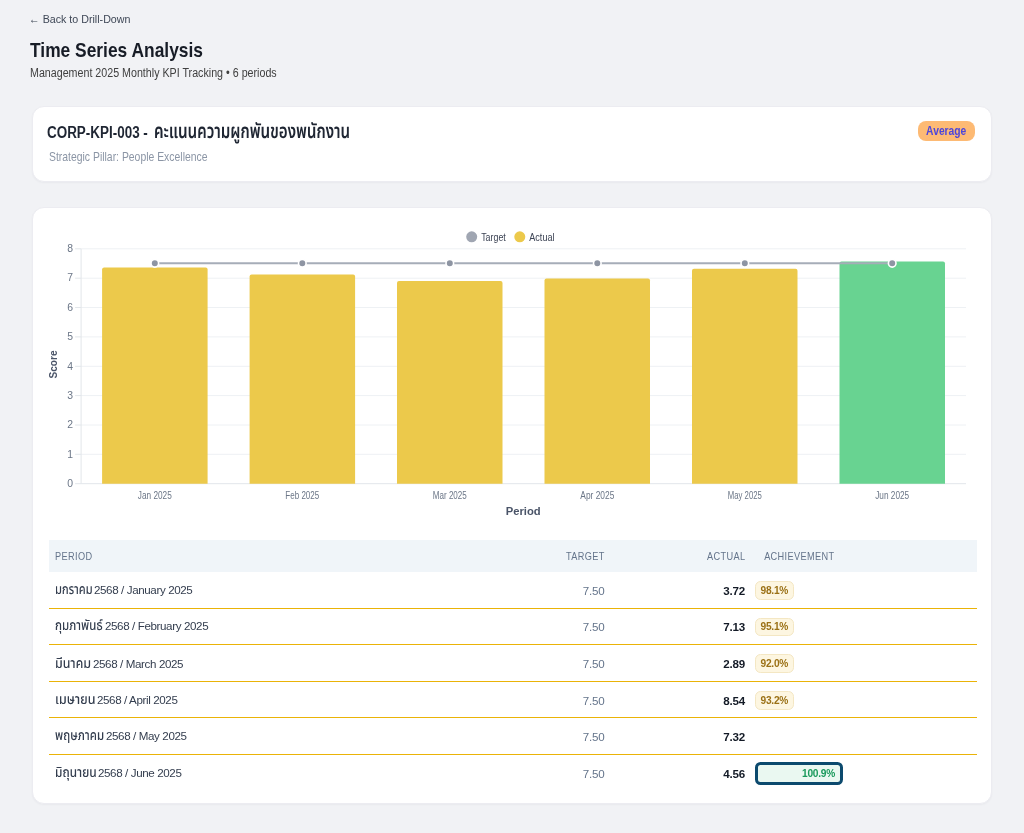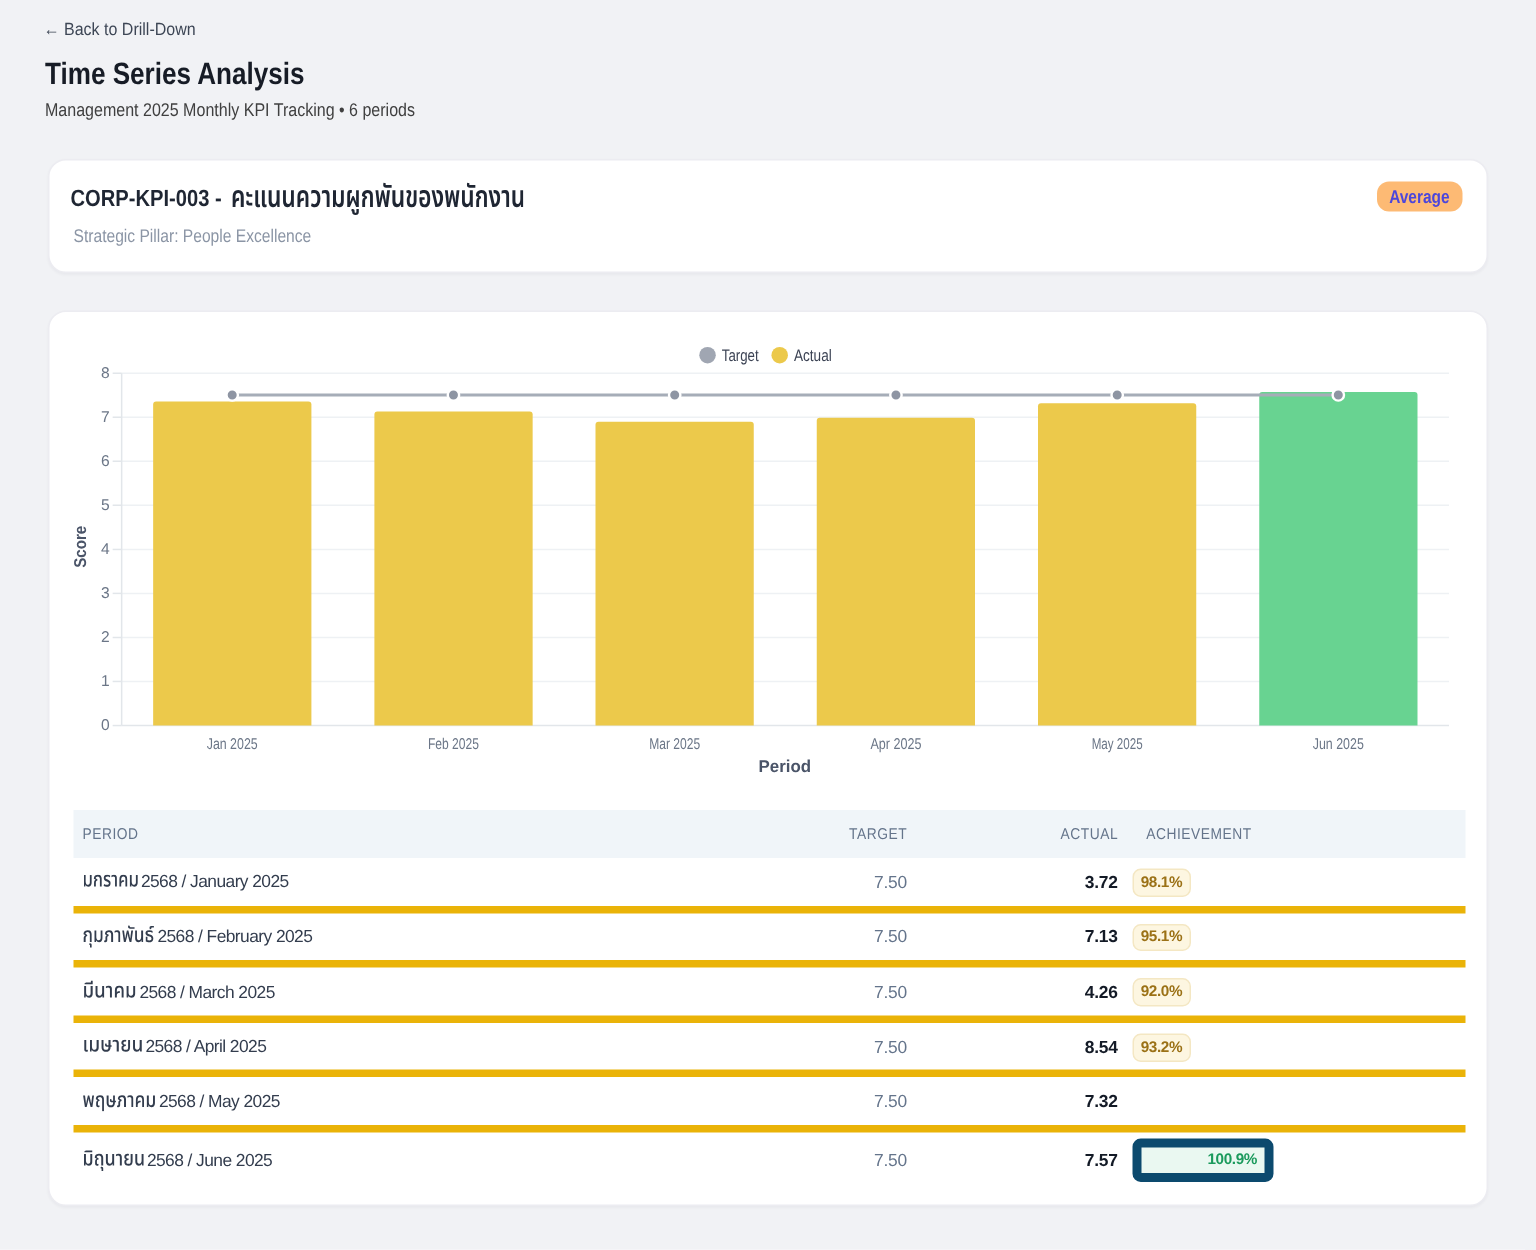--- a/index.html
+++ b/index.html
@@ -24,28 +24,28 @@
 svg text { font-family:"Liberation Sans",sans-serif; }
 .table { position:absolute; left:16px; top:332.5px; width:928px; }
 .thead { display:flex; height:32px; background:#f0f5f9; border-radius:0; align-items:center; color:#64748b; font-size:10.4px; font-weight:500; letter-spacing:.4px; }
 .thead .sx { transform:scaleX(.885); }
 .thead .c1 .sx { transform-origin:0 50%; }
 .c1 { width:400px; padding-left:5.7px; }
 .c2 { width:165.5px; text-align:right; padding-right:10px; }
 .c3 { width:140.5px; text-align:right; padding-right:10px; }
 .c4 { width:222px; text-align:left; padding-right:10px; }
 .c2 .sx,.c3 .sx,.c4 .sx { transform-origin:100% 50%; }
-.tr { display:flex; height:36.6px; align-items:center; border-bottom:5px solid #eab308; }
+.tr { display:flex; height:36.6px; align-items:center; border-bottom:1px solid #eab308; }
 .tr.last { border-bottom:none; }
 .tr .c1 { font-size:11.6px; font-weight:500; color:#333d4e; letter-spacing:-.38px; }
 .tr .c2 span { font-size:11.6px; color:#64748b; letter-spacing:-.2px; }
 .tr .c3 span { font-size:11.6px; font-weight:bold; color:#131a26; letter-spacing:-.2px; }
 .badge { display:inline-block; font-size:10.2px; font-weight:600; line-height:13.5px; padding:1.5px 4.5px; border-radius:5.5px; letter-spacing:-.25px; }
 .badge.y { background:#fdf6e1; border:1px solid #f4e7c3; color:#9b7116; }
-.badge.g { background:#eaf8f1; border:6px solid #0c4a6e; color:#1a9a5c;padding-left:44px; }
+.badge.g { background:#eaf8f1; border:3px solid #0c4a6e; color:#1a9a5c;padding-left:44px; }
 </style></head>
 <body>
 <div class="abs back"><span class="sx">← Back to Drill-Down</span></div>
 <h1 class="abs"><span class="sx">Time Series Analysis</span></h1>
 <div class="abs sub"><span class="sx">Management 2025 Monthly KPI Tracking • 6 periods</span></div>
 
 <div class="card" id="card1">
   <div class="abs ctitle"><span class="sx">CORP-KPI-003 -&nbsp;</span></div>
   <div class="abs cthai"><svg width="195" height="23" viewBox="0 -17 195 23" style="vertical-align:-6px;">
         <path fill="#1f2633" d="M1.1 0.0V-6.8Q1.1 -9.1 2.0 -10.2Q2.9 -11.4 4.8 -11.4Q6.7 -11.4 7.6 -10.2Q8.5 -9.1 8.5 -6.8V0.0H6.5V-6.9Q6.5 -8.0 6.1 -8.7Q5.7 -9.3 4.8 -9.3Q3.9 -9.3 3.4 -8.7Q3.0 -8.0 3.0 -6.9V-4.9L3.1 -4.9Q3.4 -5.7 3.8 -5.9Q4.2 -6.2 5.0 -6.2H5.4V-4.2H5.0Q4.2 -4.2 3.8 -3.8Q3.3 -3.5 3.2 -2.9Q3.0 -2.4 3.0 -1.7V0.0ZM12.0 -6.8Q11.3 -6.8 10.9 -7.0Q10.5 -7.3 10.3 -7.8Q10.2 -8.2 10.2 -8.7Q10.2 -9.0 10.2 -9.4Q10.3 -9.8 10.4 -10.1L11.9 -9.8Q11.9 -9.6 11.8 -9.5Q11.8 -9.3 11.8 -9.1Q11.8 -8.9 11.9 -8.7Q12.0 -8.5 12.3 -8.5H14.2V-6.8ZM12.0 -1.0Q11.3 -1.0 10.9 -1.3Q10.5 -1.6 10.3 -2.0Q10.2 -2.5 10.2 -3.0Q10.2 -3.3 10.2 -3.7Q10.3 -4.0 10.4 -4.3L11.9 -4.1Q11.9 -3.9 11.8 -3.8Q11.8 -3.6 11.8 -3.4Q11.8 -3.2 11.9 -3.0Q12.0 -2.8 12.3 -2.8H14.2V-1.0ZM18.1 0.2Q17.6 0.2 17.1 -0.0Q16.7 -0.3 16.4 -0.8Q16.2 -1.4 16.2 -2.2V-11.2H18.1V-2.5Q18.1 -2.1 18.3 -1.9Q18.4 -1.7 18.7 -1.7Q18.8 -1.7 19.0 -1.8Q19.1 -1.8 19.2 -1.9L19.4 -0.2Q19.1 0.0 18.8 0.1Q18.5 0.2 18.1 0.2ZM22.5 0.2Q21.9 0.2 21.5 -0.0Q21.1 -0.3 20.8 -0.8Q20.6 -1.4 20.6 -2.2V-11.2H22.5V-2.5Q22.5 -2.1 22.6 -1.9Q22.8 -1.7 23.1 -1.7Q23.2 -1.7 23.3 -1.8Q23.5 -1.8 23.6 -1.9L23.8 -0.2Q23.5 0.0 23.2 0.1Q22.9 0.2 22.5 0.2ZM28.0 0.2Q27.1 0.2 26.4 -0.3Q25.8 -0.7 25.5 -1.6Q25.1 -2.5 25.1 -3.9V-11.2H27.1V-4.3Q27.1 -3.1 27.5 -2.6Q27.8 -2.0 28.6 -2.0Q29.5 -2.0 29.9 -2.9Q30.4 -3.8 30.4 -5.4V-11.2H32.4V0.0H30.9L30.7 -1.7H30.6Q30.3 -0.9 29.7 -0.3Q29.0 0.2 28.0 0.2ZM37.6 0.2Q36.7 0.2 36.0 -0.3Q35.4 -0.7 35.1 -1.6Q34.7 -2.5 34.7 -3.9V-11.2H36.6V-4.3Q36.6 -3.1 37.0 -2.6Q37.4 -2.0 38.1 -2.0Q39.0 -2.0 39.5 -2.9Q40.0 -3.8 40.0 -5.4V-11.2H41.9V0.0H40.4L40.3 -1.7H40.1Q39.9 -0.9 39.2 -0.3Q38.6 0.2 37.6 0.2ZM44.3 0.0V-6.8Q44.3 -9.1 45.2 -10.2Q46.1 -11.4 48.0 -11.4Q49.9 -11.4 50.8 -10.2Q51.6 -9.1 51.6 -6.8V0.0H49.7V-6.9Q49.7 -8.0 49.3 -8.7Q48.9 -9.3 47.9 -9.3Q47.0 -9.3 46.6 -8.7Q46.2 -8.0 46.2 -6.9V-4.9L46.2 -4.9Q46.5 -5.7 47.0 -5.9Q47.4 -6.2 48.2 -6.2H48.6V-4.2H48.2Q47.4 -4.2 46.9 -3.8Q46.5 -3.5 46.3 -2.9Q46.2 -2.4 46.2 -1.7V0.0ZM55.9 0.2Q55.2 0.2 54.5 0.0Q53.9 -0.2 53.3 -0.6L53.8 -2.5Q54.2 -2.2 54.6 -2.1Q55.1 -1.9 55.6 -1.9Q56.5 -1.9 57.1 -2.8Q57.6 -3.8 57.6 -5.7Q57.6 -7.4 57.1 -8.4Q56.5 -9.3 55.3 -9.3Q54.8 -9.3 54.3 -9.1Q53.8 -9.0 53.5 -8.7V-10.8Q53.9 -11.1 54.5 -11.3Q55.0 -11.4 55.6 -11.4Q57.0 -11.4 57.9 -10.7Q58.8 -10.0 59.2 -8.7Q59.6 -7.4 59.6 -5.7Q59.6 -2.8 58.6 -1.3Q57.7 0.2 55.9 0.2ZM63.8 0.0V-7.6Q63.8 -8.5 63.4 -8.9Q63.1 -9.3 62.4 -9.3Q61.9 -9.3 61.5 -9.1Q61.0 -9.0 60.6 -8.7V-10.8Q60.9 -11.0 61.5 -11.2Q62.1 -11.4 62.9 -11.4Q63.7 -11.4 64.4 -11.1Q65.0 -10.8 65.3 -10.0Q65.7 -9.3 65.7 -8.0V0.0ZM72.4 0.2Q71.4 0.2 70.7 -0.3Q70.1 -0.9 69.8 -1.8H69.7L69.5 0.0H68.0V-11.2H70.0V-5.4Q70.0 -4.3 70.2 -3.5Q70.4 -2.8 70.8 -2.4Q71.3 -2.0 71.8 -2.0Q72.6 -2.0 73.0 -2.6Q73.3 -3.1 73.3 -4.3V-11.2H75.2V-3.8Q75.2 -2.5 74.9 -1.6Q74.6 -0.7 74.0 -0.3Q73.4 0.2 72.4 0.2ZM77.5 0.0V-8.9Q77.5 -9.9 77.8 -10.4Q78.1 -11.0 78.5 -11.2Q79.0 -11.4 79.5 -11.4Q79.8 -11.4 80.2 -11.3Q80.5 -11.2 80.7 -11.1L80.4 -9.3Q80.3 -9.3 80.1 -9.4Q80.0 -9.4 79.9 -9.4Q79.6 -9.4 79.5 -9.2Q79.4 -9.0 79.4 -8.5V-6.2Q79.4 -5.6 79.3 -4.9Q79.3 -4.2 79.3 -3.2H79.3Q79.6 -4.1 79.9 -4.7Q80.1 -5.3 80.3 -5.8L81.0 -7.3H81.8L82.5 -5.8Q82.7 -5.3 82.8 -4.9Q83.0 -4.5 83.1 -4.1Q83.3 -3.7 83.4 -3.2H83.5Q83.5 -4.2 83.4 -4.9Q83.4 -5.6 83.4 -6.2V-11.2H85.2V0.0H83.4L81.4 -4.8H81.4L79.3 0.0ZM83.0 5.4Q81.9 5.4 81.4 4.9Q80.8 4.4 80.8 3.5V3.2Q80.8 2.9 80.7 2.8Q80.6 2.7 80.3 2.8L80.3 1.5Q80.5 1.4 80.7 1.3Q81.0 1.3 81.2 1.3Q81.8 1.3 82.1 1.6Q82.4 2.0 82.4 2.5V3.1Q82.4 3.5 82.5 3.7Q82.6 3.9 83.0 3.9Q83.4 3.9 83.5 3.7Q83.6 3.5 83.6 3.1V1.4H85.2V3.3Q85.2 4.3 84.7 4.9Q84.2 5.4 83.0 5.4ZM87.5 0.0V-3.6Q87.5 -4.9 87.9 -5.5Q88.3 -6.2 89.0 -6.4L89.0 -6.5L87.3 -7.3V-7.9Q87.3 -8.9 87.8 -9.6Q88.2 -10.4 89.0 -10.9Q89.8 -11.4 91.0 -11.4Q92.1 -11.4 92.9 -11.0Q93.7 -10.5 94.2 -9.6Q94.6 -8.7 94.6 -7.3V0.0H92.7V-7.1Q92.7 -8.3 92.2 -8.8Q91.7 -9.3 91.0 -9.3Q90.2 -9.3 89.8 -8.9Q89.3 -8.4 89.3 -7.8L90.8 -6.9L90.6 -5.7Q90.1 -5.6 89.7 -5.1Q89.4 -4.6 89.4 -3.7V0.0ZM97.7 0.0 96.3 -11.2H98.2L98.6 -6.9Q98.7 -6.4 98.8 -5.5Q98.8 -4.6 98.9 -3.4H99.0Q99.1 -4.2 99.2 -4.9Q99.3 -5.5 99.4 -6.0Q99.5 -6.6 99.6 -7.0L100.5 -11.2H101.8L102.7 -7.0Q102.7 -6.6 102.8 -6.0Q103.0 -5.5 103.1 -4.9Q103.2 -4.2 103.3 -3.4H103.4Q103.4 -4.6 103.5 -5.5Q103.6 -6.4 103.6 -6.9L104.1 -11.2H106.0L104.6 0.0H102.7L101.6 -5.1Q101.4 -5.8 101.3 -6.4Q101.2 -7.1 101.2 -7.8H101.1Q101.1 -7.3 101.0 -6.9Q100.9 -6.4 100.9 -6.0Q100.8 -5.6 100.7 -5.1L99.6 0.0ZM103.3 -12.8Q102.6 -12.8 102.2 -13.1Q101.8 -13.4 101.6 -13.8Q101.5 -14.2 101.5 -14.7Q101.5 -15.0 101.5 -15.4Q101.6 -15.7 101.7 -16.1L103.2 -15.8Q103.2 -15.7 103.1 -15.5Q103.1 -15.3 103.1 -15.2Q103.1 -14.9 103.2 -14.7Q103.4 -14.6 103.7 -14.6H107.1V-12.8ZM110.5 0.2Q109.6 0.2 108.9 -0.3Q108.3 -0.7 108.0 -1.6Q107.6 -2.5 107.6 -3.9V-11.2H109.6V-4.3Q109.6 -3.1 110.0 -2.6Q110.3 -2.0 111.1 -2.0Q112.0 -2.0 112.4 -2.9Q112.9 -3.8 112.9 -5.4V-11.2H114.9V0.0H113.4L113.2 -1.7H113.1Q112.8 -0.9 112.2 -0.3Q111.5 0.2 110.5 0.2ZM120.4 0.2Q118.9 0.2 118.0 -0.7Q117.2 -1.7 117.2 -3.7V-4.6Q117.2 -5.5 117.4 -6.1Q117.6 -6.7 117.8 -7.1Q118.1 -7.5 118.2 -7.9Q118.4 -8.3 118.4 -8.7Q118.4 -9.1 118.2 -9.2Q118.1 -9.4 117.9 -9.4Q117.7 -9.4 117.5 -9.3Q117.4 -9.3 117.2 -9.1L116.8 -10.8Q117.2 -11.1 117.7 -11.2Q118.1 -11.3 118.5 -11.3Q119.1 -11.3 119.5 -11.0Q119.8 -10.8 120.0 -10.3Q120.2 -9.8 120.2 -9.1Q120.2 -8.4 120.0 -7.9Q119.9 -7.4 119.6 -6.9Q119.4 -6.4 119.3 -6.0Q119.1 -5.6 119.1 -4.8V-3.9Q119.1 -3.1 119.3 -2.7Q119.5 -2.2 119.8 -2.0Q120.1 -1.8 120.5 -1.8Q121.1 -1.8 121.4 -2.3Q121.8 -2.7 121.8 -3.7V-11.2H123.7V-3.6Q123.7 -1.7 122.8 -0.7Q122.0 0.2 120.4 0.2ZM129.1 0.2Q127.3 0.2 126.4 -0.9Q125.6 -2.1 125.6 -4.5Q125.6 -5.0 125.6 -5.5Q125.6 -6.1 125.7 -6.5H129.1V-4.8H127.5V-4.4Q127.5 -3.4 127.6 -2.8Q127.8 -2.2 128.2 -2.0Q128.5 -1.7 129.0 -1.7Q129.6 -1.7 130.0 -2.0Q130.4 -2.4 130.6 -3.2Q130.9 -4.0 130.9 -5.4Q130.9 -6.7 130.6 -7.6Q130.4 -8.5 129.9 -8.9Q129.4 -9.3 128.6 -9.3Q128.1 -9.3 127.6 -9.2Q127.2 -9.1 126.7 -8.9Q126.3 -8.7 125.9 -8.4V-10.6Q126.3 -10.9 126.7 -11.0Q127.2 -11.2 127.8 -11.3Q128.3 -11.4 128.9 -11.4Q130.3 -11.4 131.2 -10.7Q132.0 -10.0 132.4 -8.6Q132.8 -7.3 132.8 -5.5Q132.8 -3.7 132.5 -2.4Q132.1 -1.1 131.2 -0.4Q130.4 0.2 129.1 0.2ZM136.2 0.0 133.7 -11.2H135.6L137.6 -2.1H137.7Q138.0 -2.1 138.3 -2.3Q138.5 -2.5 138.7 -2.9Q139.1 -3.5 139.2 -4.3Q139.4 -5.2 139.4 -6.1Q139.4 -7.6 139.0 -8.4Q138.5 -9.2 137.7 -9.2Q137.6 -9.2 137.4 -9.2Q137.3 -9.2 137.2 -9.1L136.8 -11.1Q137.1 -11.2 137.4 -11.3Q137.7 -11.3 137.9 -11.3Q138.7 -11.3 139.3 -11.0Q139.9 -10.7 140.3 -10.2Q140.8 -9.5 141.1 -8.4Q141.4 -7.4 141.4 -6.1Q141.4 -4.5 141.0 -3.2Q140.6 -2.0 140.1 -1.3Q139.6 -0.7 138.9 -0.3Q138.3 0.0 137.2 0.0ZM144.0 0.0 142.6 -11.2H144.5L145.0 -6.9Q145.0 -6.4 145.1 -5.5Q145.1 -4.6 145.2 -3.4H145.3Q145.4 -4.2 145.5 -4.9Q145.6 -5.5 145.7 -6.0Q145.8 -6.6 145.9 -7.0L146.8 -11.2H148.1L149.0 -7.0Q149.1 -6.6 149.2 -6.0Q149.3 -5.5 149.4 -4.9Q149.5 -4.2 149.6 -3.4H149.7Q149.8 -4.6 149.8 -5.5Q149.9 -6.4 149.9 -6.9L150.4 -11.2H152.3L150.9 0.0H149.0L147.9 -5.1Q147.7 -5.8 147.7 -6.4Q147.6 -7.1 147.5 -7.8H147.4Q147.4 -7.3 147.3 -6.9Q147.2 -6.4 147.2 -6.0Q147.1 -5.6 147.0 -5.1L145.9 0.0ZM156.8 0.2Q155.9 0.2 155.3 -0.3Q154.6 -0.7 154.3 -1.6Q154.0 -2.5 154.0 -3.9V-11.2H155.9V-4.3Q155.9 -3.1 156.3 -2.6Q156.7 -2.0 157.4 -2.0Q158.3 -2.0 158.8 -2.9Q159.2 -3.8 159.2 -5.4V-11.2H161.2V0.0H159.7L159.5 -1.7H159.4Q159.1 -0.9 158.5 -0.3Q157.8 0.2 156.8 0.2ZM159.1 -12.8Q158.4 -12.8 158.0 -13.1Q157.6 -13.4 157.4 -13.8Q157.3 -14.2 157.3 -14.7Q157.3 -15.0 157.3 -15.4Q157.4 -15.7 157.5 -16.1L159.0 -15.8Q158.9 -15.7 158.9 -15.5Q158.9 -15.3 158.9 -15.2Q158.9 -14.9 159.0 -14.7Q159.2 -14.6 159.4 -14.6H162.9V-12.8ZM163.5 0.0V-3.6Q163.5 -4.9 163.9 -5.5Q164.2 -6.2 164.9 -6.4L164.9 -6.5L163.3 -7.3V-7.9Q163.3 -8.9 163.7 -9.6Q164.2 -10.4 165.0 -10.9Q165.8 -11.4 167.0 -11.4Q168.0 -11.4 168.8 -11.0Q169.6 -10.5 170.1 -9.6Q170.6 -8.7 170.6 -7.3V0.0H168.7V-7.1Q168.7 -8.3 168.2 -8.8Q167.7 -9.3 166.9 -9.3Q166.1 -9.3 165.7 -8.9Q165.3 -8.4 165.3 -7.8L166.7 -6.9L166.6 -5.7Q166.0 -5.6 165.7 -5.1Q165.4 -4.6 165.4 -3.7V0.0ZM174.2 0.0 171.7 -11.2H173.7L175.7 -2.1H175.8Q176.1 -2.1 176.3 -2.3Q176.6 -2.5 176.8 -2.9Q177.1 -3.5 177.3 -4.3Q177.5 -5.2 177.5 -6.1Q177.5 -7.6 177.0 -8.4Q176.6 -9.2 175.8 -9.2Q175.6 -9.2 175.5 -9.2Q175.3 -9.2 175.2 -9.1L174.9 -11.1Q175.2 -11.2 175.5 -11.3Q175.8 -11.3 176.0 -11.3Q176.8 -11.3 177.4 -11.0Q178.0 -10.7 178.4 -10.2Q178.9 -9.5 179.2 -8.4Q179.4 -7.4 179.4 -6.1Q179.4 -4.5 179.1 -3.2Q178.7 -2.0 178.1 -1.3Q177.7 -0.7 177.0 -0.3Q176.4 0.0 175.2 0.0ZM183.5 0.0V-7.6Q183.5 -8.5 183.2 -8.9Q182.9 -9.3 182.1 -9.3Q181.6 -9.3 181.2 -9.1Q180.8 -9.0 180.4 -8.7V-10.8Q180.7 -11.0 181.3 -11.2Q181.9 -11.4 182.7 -11.4Q183.5 -11.4 184.1 -11.1Q184.7 -10.8 185.1 -10.0Q185.4 -9.3 185.4 -8.0V0.0ZM190.5 0.2Q189.6 0.2 188.9 -0.3Q188.3 -0.7 188.0 -1.6Q187.6 -2.5 187.6 -3.9V-11.2H189.6V-4.3Q189.6 -3.1 189.9 -2.6Q190.3 -2.0 191.1 -2.0Q191.9 -2.0 192.4 -2.9Q192.9 -3.8 192.9 -5.4V-11.2H194.8V0.0H193.3L193.2 -1.7H193.1Q192.8 -0.9 192.2 -0.3Q191.5 0.2 190.5 0.2Z"></path>
@@ -131,21 +131,21 @@
           </svg><span class="lat" style="margin-left:-0.6px"> 2568 / February 2025</span></div>
 <div class="c2"><span>7.50</span></div>
 <div class="c3"><span>7.13</span></div>
 <div class="c4"><span class="badge y">95.1%</span></div>
 </div>
 <div class="tr">
 <div class="c1"><svg width="36" height="13" viewBox="0 -12 36 13" style="vertical-align:-1px;">
             <path fill="#333d4e" d="M4.5 0.1Q3.6 0.1 3.1 -0.2Q2.5 -0.6 2.3 -1.2H2.2L2.1 0.0H1.1V-7.7H2.4V-3.5Q2.4 -2.7 2.6 -2.2Q2.8 -1.7 3.2 -1.4Q3.6 -1.1 4.1 -1.1Q4.8 -1.1 5.1 -1.6Q5.4 -2.0 5.4 -2.8V-7.7H6.8V-2.6Q6.8 -1.7 6.5 -1.1Q6.2 -0.5 5.7 -0.2Q5.2 0.1 4.5 0.1ZM1.4 -8.9V-9.5L2.4 -10.0H6.8V-8.9ZM5.6 -9.5V-11.1H6.8V-9.5ZM11.0 0.1Q10.3 0.1 9.8 -0.2Q9.2 -0.5 9.0 -1.1Q8.7 -1.7 8.7 -2.6V-7.7H10.0V-2.8Q10.0 -2.0 10.4 -1.6Q10.7 -1.1 11.4 -1.1Q12.2 -1.1 12.6 -1.8Q13.1 -2.4 13.1 -3.5V-7.7H14.4V0.0H13.3L13.2 -1.2H13.2Q12.9 -0.6 12.4 -0.2Q11.9 0.1 11.0 0.1ZM18.3 0.0V-5.4Q18.3 -6.0 18.0 -6.3Q17.8 -6.6 17.1 -6.6Q16.7 -6.6 16.3 -6.5Q16.0 -6.4 15.6 -6.1V-7.4Q15.9 -7.6 16.3 -7.7Q16.8 -7.9 17.5 -7.9Q18.1 -7.9 18.6 -7.6Q19.1 -7.4 19.4 -6.9Q19.6 -6.4 19.6 -5.6V0.0ZM21.6 0.0V-4.8Q21.6 -6.3 22.3 -7.1Q23.0 -7.9 24.5 -7.9Q26.0 -7.9 26.7 -7.1Q27.4 -6.3 27.4 -4.8V0.0H26.1V-4.8Q26.1 -5.7 25.7 -6.2Q25.3 -6.6 24.5 -6.6Q23.7 -6.6 23.3 -6.2Q22.9 -5.7 22.9 -4.8V-3.4L22.9 -3.3Q23.2 -3.9 23.6 -4.1Q23.9 -4.2 24.6 -4.2H25.0V-3.1H24.6Q23.9 -3.1 23.5 -2.8Q23.2 -2.6 23.0 -2.2Q22.9 -1.8 22.9 -1.3V0.0ZM32.8 0.1Q32.0 0.1 31.4 -0.2Q30.8 -0.6 30.6 -1.2H30.6L30.5 0.0H29.4V-7.7H30.7V-3.5Q30.7 -2.7 30.9 -2.2Q31.1 -1.7 31.5 -1.4Q31.9 -1.1 32.4 -1.1Q33.1 -1.1 33.4 -1.6Q33.8 -2.0 33.8 -2.8V-7.7H35.1V-2.6Q35.1 -1.7 34.8 -1.1Q34.6 -0.5 34.0 -0.2Q33.5 0.1 32.8 0.1Z"></path>
           </svg><span class="lat" style="margin-left:-0.6px"> 2568 / March 2025</span></div>
 <div class="c2"><span>7.50</span></div>
-<div class="c3"><span>4.26</span></div>
+<div class="c3"><span>2.89</span></div>
 <div class="c4"><span class="badge y">92.0%</span></div>
 </div>
 <div class="tr">
 <div class="c1"><svg width="40" height="9" viewBox="0 -8 40 9" style="vertical-align:-1px;">
             <path fill="#333d4e" d="M2.7 0.1Q2.2 0.1 1.9 -0.0Q1.6 -0.2 1.4 -0.5Q1.2 -0.8 1.2 -1.4V-7.7H2.5V-1.6Q2.5 -1.3 2.6 -1.2Q2.8 -1.0 3.0 -1.0Q3.1 -1.0 3.2 -1.1Q3.4 -1.1 3.5 -1.1L3.6 -0.1Q3.4 0.0 3.2 0.1Q2.9 0.1 2.7 0.1ZM8.4 0.1Q7.6 0.1 7.0 -0.2Q6.4 -0.6 6.2 -1.2H6.1L6.0 0.0H5.0V-7.7H6.3V-3.5Q6.3 -2.7 6.5 -2.2Q6.7 -1.7 7.1 -1.4Q7.5 -1.1 8.1 -1.1Q8.7 -1.1 9.1 -1.6Q9.4 -2.0 9.4 -2.8V-7.7H10.8V-2.6Q10.8 -1.7 10.5 -1.1Q10.2 -0.5 9.7 -0.2Q9.2 0.1 8.4 0.1ZM15.7 0.2Q14.6 0.2 14.0 -0.2Q13.3 -0.6 13.0 -1.3Q12.7 -2.0 12.7 -2.9V-7.7H14.0V-2.9Q14.0 -2.0 14.4 -1.5Q14.8 -1.1 15.7 -1.1Q16.6 -1.1 16.9 -1.5Q17.3 -2.0 17.3 -2.9V-7.7H18.7V-2.9Q18.7 -2.0 18.4 -1.3Q18.1 -0.6 17.4 -0.2Q16.8 0.2 15.7 0.2ZM16.5 -3.1Q15.9 -3.1 15.6 -3.3Q15.3 -3.5 15.2 -3.8Q15.0 -4.1 15.0 -4.4Q15.0 -4.7 15.1 -4.9Q15.1 -5.1 15.2 -5.3L16.2 -5.1Q16.2 -5.0 16.1 -4.9Q16.1 -4.8 16.1 -4.7Q16.1 -4.5 16.2 -4.4Q16.3 -4.2 16.5 -4.2H19.4V-3.1ZM22.8 0.0V-5.4Q22.8 -6.0 22.5 -6.3Q22.3 -6.6 21.6 -6.6Q21.2 -6.6 20.8 -6.5Q20.4 -6.4 20.1 -6.1V-7.4Q20.3 -7.6 20.8 -7.7Q21.3 -7.9 21.9 -7.9Q22.6 -7.9 23.1 -7.6Q23.6 -7.4 23.9 -6.9Q24.2 -6.4 24.2 -5.6V0.0ZM28.9 0.1Q27.8 0.1 27.2 -0.2Q26.5 -0.4 26.3 -1.0Q26.0 -1.5 26.0 -2.2Q26.0 -2.9 26.1 -3.3Q26.3 -3.7 26.6 -3.8Q26.8 -4.0 27.1 -4.1V-4.2Q26.9 -4.3 26.6 -4.5Q26.3 -4.7 26.1 -5.0Q25.9 -5.3 25.9 -5.9Q25.9 -6.4 26.2 -6.8Q26.4 -7.2 26.8 -7.5Q27.3 -7.8 28.0 -7.8Q28.4 -7.8 28.7 -7.8Q29.1 -7.7 29.2 -7.6L29.0 -6.5Q28.9 -6.5 28.7 -6.6Q28.5 -6.6 28.2 -6.6Q27.8 -6.6 27.5 -6.4Q27.3 -6.1 27.3 -5.7Q27.3 -5.3 27.5 -5.0Q27.7 -4.8 28.0 -4.7Q28.3 -4.6 28.7 -4.6H28.9V-3.6H28.7Q28.0 -3.6 27.7 -3.3Q27.3 -3.0 27.3 -2.4Q27.3 -2.1 27.5 -1.7Q27.6 -1.4 27.9 -1.2Q28.3 -1.1 28.9 -1.1Q29.5 -1.1 29.8 -1.2Q30.1 -1.4 30.3 -1.8Q30.4 -2.1 30.4 -2.6V-7.7H31.7V-2.6Q31.7 -1.2 31.0 -0.5Q30.3 0.1 28.9 0.1ZM36.1 0.1Q35.3 0.1 34.8 -0.2Q34.3 -0.5 34.0 -1.1Q33.7 -1.7 33.7 -2.6V-7.7H35.0V-2.8Q35.0 -2.0 35.4 -1.6Q35.8 -1.1 36.4 -1.1Q37.2 -1.1 37.7 -1.8Q38.1 -2.4 38.1 -3.5V-7.7H39.5V0.0H38.4L38.3 -1.2H38.2Q38.0 -0.6 37.5 -0.2Q36.9 0.1 36.1 0.1Z"></path>
           </svg><span class="lat" style="margin-left:-0.6px"> 2568 / April 2025</span></div>
 <div class="c2"><span>7.50</span></div>
 <div class="c3"><span>8.54</span></div>
 <div class="c4"><span class="badge y">93.2%</span></div>
 </div>
@@ -154,16 +154,16 @@
             <path fill="#333d4e" d="M1.6 0.0 0.4 -7.7H1.7L2.1 -4.5Q2.1 -4.2 2.2 -3.5Q2.3 -2.9 2.3 -2.1H2.4Q2.5 -2.6 2.6 -3.1Q2.7 -3.6 2.7 -3.9Q2.8 -4.3 2.9 -4.6L3.6 -7.7H4.5L5.3 -4.6Q5.3 -4.3 5.4 -3.9Q5.5 -3.6 5.6 -3.1Q5.7 -2.6 5.8 -2.1H5.8Q5.9 -2.9 6.0 -3.5Q6.0 -4.2 6.1 -4.5L6.5 -7.7H7.7L6.6 0.0H5.4L4.4 -3.9Q4.3 -4.3 4.3 -4.7Q4.2 -5.1 4.1 -5.7H4.1Q4.0 -5.3 4.0 -5.0Q3.9 -4.7 3.9 -4.4Q3.8 -4.1 3.7 -3.9L2.8 0.0ZM13.1 2.9V-1.4H14.3V2.9ZM10.5 0.1Q10.1 0.1 9.8 -0.0Q9.5 -0.2 9.3 -0.5Q9.1 -0.8 9.1 -1.4V-2.6Q9.1 -3.5 9.4 -3.9Q9.7 -4.3 10.2 -4.5L10.2 -4.5L8.9 -5.1V-5.5Q8.9 -6.1 9.2 -6.7Q9.5 -7.2 10.1 -7.5Q10.7 -7.9 11.6 -7.9Q12.4 -7.9 13.0 -7.6Q13.6 -7.3 14.0 -6.7Q14.3 -6.1 14.3 -5.1V0.0H13.1V-5.0Q13.1 -5.8 12.7 -6.2Q12.2 -6.6 11.6 -6.6Q10.9 -6.6 10.5 -6.3Q10.2 -6.0 10.2 -5.5L11.4 -4.7L11.3 -4.0Q10.9 -4.0 10.6 -3.8Q10.3 -3.5 10.3 -2.8V-1.6Q10.3 -1.3 10.4 -1.2Q10.5 -1.0 10.8 -1.0Q10.9 -1.0 11.0 -1.0Q11.1 -1.1 11.2 -1.1L11.4 -0.1Q11.1 0.0 10.9 0.1Q10.7 0.1 10.5 0.1ZM18.9 0.2Q17.9 0.2 17.3 -0.2Q16.7 -0.6 16.4 -1.3Q16.1 -2.0 16.1 -2.9V-7.7H17.4V-2.9Q17.4 -2.0 17.7 -1.5Q18.1 -1.1 18.9 -1.1Q19.7 -1.1 20.0 -1.5Q20.4 -2.0 20.4 -2.9V-7.7H21.6V-2.9Q21.6 -2.0 21.3 -1.3Q21.1 -0.6 20.5 -0.2Q19.9 0.2 18.9 0.2ZM19.6 -3.1Q19.1 -3.1 18.8 -3.3Q18.5 -3.5 18.4 -3.8Q18.3 -4.1 18.3 -4.4Q18.3 -4.7 18.3 -4.9Q18.4 -5.1 18.5 -5.3L19.4 -5.1Q19.3 -5.0 19.3 -4.9Q19.3 -4.8 19.3 -4.7Q19.3 -4.5 19.4 -4.4Q19.5 -4.2 19.7 -4.2H22.3V-3.1ZM23.9 0.1Q23.7 0.1 23.4 0.1Q23.2 0.0 23.0 -0.1L23.1 -1.1Q23.2 -1.0 23.3 -1.0Q23.4 -1.0 23.5 -1.0Q23.7 -1.0 23.8 -1.1Q23.9 -1.2 23.9 -1.5V-2.7Q23.9 -3.6 24.1 -3.9Q24.4 -4.3 24.9 -4.5L24.9 -4.5L23.6 -5.1V-5.5Q23.6 -6.1 23.9 -6.7Q24.2 -7.2 24.8 -7.5Q25.4 -7.9 26.3 -7.9Q27.0 -7.9 27.7 -7.6Q28.3 -7.3 28.6 -6.7Q29.0 -6.1 29.0 -5.1V0.0H27.7V-5.0Q27.7 -5.8 27.3 -6.2Q26.9 -6.6 26.3 -6.6Q25.6 -6.6 25.2 -6.3Q24.8 -6.0 24.8 -5.5L26.1 -4.8L26.0 -4.0Q25.6 -4.0 25.3 -3.7Q25.1 -3.4 25.1 -2.7V-1.4Q25.1 -0.5 24.7 -0.2Q24.4 0.1 23.9 0.1ZM32.6 0.0V-5.4Q32.6 -6.0 32.3 -6.3Q32.1 -6.6 31.5 -6.6Q31.1 -6.6 30.7 -6.5Q30.4 -6.4 30.0 -6.1V-7.4Q30.3 -7.6 30.7 -7.7Q31.2 -7.9 31.8 -7.9Q32.4 -7.9 32.8 -7.6Q33.3 -7.4 33.6 -6.9Q33.8 -6.4 33.8 -5.6V0.0ZM35.6 0.0V-4.8Q35.6 -6.3 36.3 -7.1Q36.9 -7.9 38.3 -7.9Q39.8 -7.9 40.4 -7.1Q41.0 -6.3 41.0 -4.8V0.0H39.8V-4.8Q39.8 -5.7 39.4 -6.2Q39.1 -6.6 38.3 -6.6Q37.6 -6.6 37.2 -6.2Q36.8 -5.7 36.8 -4.8V-3.4L36.9 -3.3Q37.1 -3.9 37.5 -4.1Q37.8 -4.2 38.5 -4.2H38.8V-3.1H38.5Q37.8 -3.1 37.5 -2.8Q37.1 -2.6 37.0 -2.2Q36.8 -1.8 36.8 -1.3V0.0ZM46.1 0.1Q45.3 0.1 44.8 -0.2Q44.3 -0.6 44.1 -1.2H44.0L43.9 0.0H42.9V-7.7H44.2V-3.5Q44.2 -2.7 44.4 -2.2Q44.6 -1.7 44.9 -1.4Q45.3 -1.1 45.8 -1.1Q46.4 -1.1 46.7 -1.6Q47.0 -2.0 47.0 -2.8V-7.7H48.3V-2.6Q48.3 -1.7 48.0 -1.1Q47.8 -0.5 47.3 -0.2Q46.8 0.1 46.1 0.1Z"></path>
           </svg><span class="lat" style="margin-left:-0.6px"> 2568 / May 2025</span></div>
 <div class="c2"><span>7.50</span></div>
 <div class="c3"><span>7.32</span></div>
 </div>
 <div class="tr last">
 <div class="c1"><svg width="41" height="15" viewBox="0 -11 41 15" style="vertical-align:-4px;">
             <path fill="#333d4e" d="M4.3 0.1Q3.5 0.1 3.0 -0.2Q2.4 -0.6 2.2 -1.2H2.1L2.0 0.0H1.0V-7.7H2.3V-3.5Q2.3 -2.7 2.5 -2.2Q2.7 -1.7 3.1 -1.4Q3.4 -1.1 4.0 -1.1Q4.6 -1.1 4.9 -1.6Q5.2 -2.0 5.2 -2.8V-7.7H6.5V-2.6Q6.5 -1.7 6.3 -1.1Q6.0 -0.5 5.5 -0.2Q5.0 0.1 4.3 0.1ZM1.3 -8.9V-9.5L2.3 -10.0H6.5V-8.9ZM9.8 0.1Q9.4 0.1 9.1 -0.0Q8.8 -0.2 8.6 -0.5Q8.4 -0.8 8.4 -1.4V-2.6Q8.4 -3.5 8.7 -3.9Q9.0 -4.3 9.5 -4.5L9.5 -4.5L8.2 -5.1V-5.5Q8.2 -6.1 8.5 -6.7Q8.8 -7.2 9.5 -7.5Q10.1 -7.9 11.0 -7.9Q11.8 -7.9 12.4 -7.6Q13.0 -7.3 13.4 -6.7Q13.8 -6.1 13.8 -5.1V0.0H12.5V-5.0Q12.5 -5.8 12.1 -6.2Q11.6 -6.6 11.0 -6.6Q10.3 -6.6 9.9 -6.3Q9.5 -6.0 9.5 -5.5L10.8 -4.7L10.7 -4.0Q10.2 -4.0 9.9 -3.8Q9.6 -3.5 9.6 -2.8V-1.6Q9.6 -1.3 9.8 -1.2Q9.9 -1.0 10.1 -1.0Q10.2 -1.0 10.4 -1.0Q10.5 -1.1 10.6 -1.1L10.7 -0.1Q10.5 0.0 10.3 0.1Q10.0 0.1 9.8 0.1ZM12.7 3.7V2.2Q12.7 1.9 12.4 1.9Q12.3 1.9 12.3 1.9Q12.2 1.9 12.1 2.0L12.1 1.1Q12.2 1.0 12.5 0.9Q12.7 0.9 12.9 0.9Q13.4 0.9 13.6 1.1Q13.8 1.4 13.8 1.8V3.7ZM17.9 0.1Q17.2 0.1 16.7 -0.2Q16.2 -0.5 15.9 -1.1Q15.6 -1.7 15.6 -2.6V-7.7H16.9V-2.8Q16.9 -2.0 17.3 -1.6Q17.6 -1.1 18.2 -1.1Q19.0 -1.1 19.4 -1.8Q19.8 -2.4 19.8 -3.5V-7.7H21.1V0.0H20.1L20.0 -1.2H19.9Q19.7 -0.6 19.2 -0.2Q18.7 0.1 17.9 0.1ZM24.9 0.0V-5.4Q24.9 -6.0 24.6 -6.3Q24.4 -6.6 23.8 -6.6Q23.4 -6.6 23.0 -6.5Q22.6 -6.4 22.3 -6.1V-7.4Q22.6 -7.6 23.0 -7.7Q23.5 -7.9 24.1 -7.9Q24.7 -7.9 25.2 -7.6Q25.7 -7.4 25.9 -6.9Q26.2 -6.4 26.2 -5.6V0.0ZM30.6 0.1Q29.6 0.1 29.0 -0.2Q28.4 -0.4 28.2 -1.0Q27.9 -1.5 27.9 -2.2Q27.9 -2.9 28.1 -3.3Q28.2 -3.7 28.5 -3.8Q28.7 -4.0 29.0 -4.1V-4.2Q28.7 -4.3 28.5 -4.5Q28.2 -4.7 28.0 -5.0Q27.9 -5.3 27.9 -5.9Q27.9 -6.4 28.1 -6.8Q28.3 -7.2 28.7 -7.5Q29.2 -7.8 29.9 -7.8Q30.2 -7.8 30.5 -7.8Q30.8 -7.7 31.0 -7.6L30.8 -6.5Q30.7 -6.5 30.5 -6.6Q30.3 -6.6 30.1 -6.6Q29.6 -6.6 29.4 -6.4Q29.2 -6.1 29.2 -5.7Q29.2 -5.3 29.4 -5.0Q29.5 -4.8 29.9 -4.7Q30.2 -4.6 30.5 -4.6H30.7V-3.6H30.5Q29.8 -3.6 29.5 -3.3Q29.2 -3.0 29.2 -2.4Q29.2 -2.1 29.3 -1.7Q29.5 -1.4 29.8 -1.2Q30.1 -1.1 30.6 -1.1Q31.2 -1.1 31.5 -1.2Q31.8 -1.4 32.0 -1.8Q32.1 -2.1 32.1 -2.6V-7.7H33.4V-2.6Q33.4 -1.2 32.7 -0.5Q32.0 0.1 30.6 0.1ZM37.5 0.1Q36.8 0.1 36.3 -0.2Q35.8 -0.5 35.5 -1.1Q35.2 -1.7 35.2 -2.6V-7.7H36.5V-2.8Q36.5 -2.0 36.8 -1.6Q37.2 -1.1 37.8 -1.1Q38.6 -1.1 39.0 -1.8Q39.4 -2.4 39.4 -3.5V-7.7H40.7V0.0H39.7L39.6 -1.2H39.5Q39.3 -0.6 38.8 -0.2Q38.3 0.1 37.5 0.1Z"></path>
           </svg><span class="lat" style="margin-left:-0.6px"> 2568 / June 2025</span></div>
 <div class="c2"><span>7.50</span></div>
-<div class="c3"><span>7.57</span></div>
+<div class="c3"><span>4.56</span></div>
 <div class="c4"><span class="badge g">100.9%</span></div>
 </div>
   </div>
 </div>
 </body></html>

